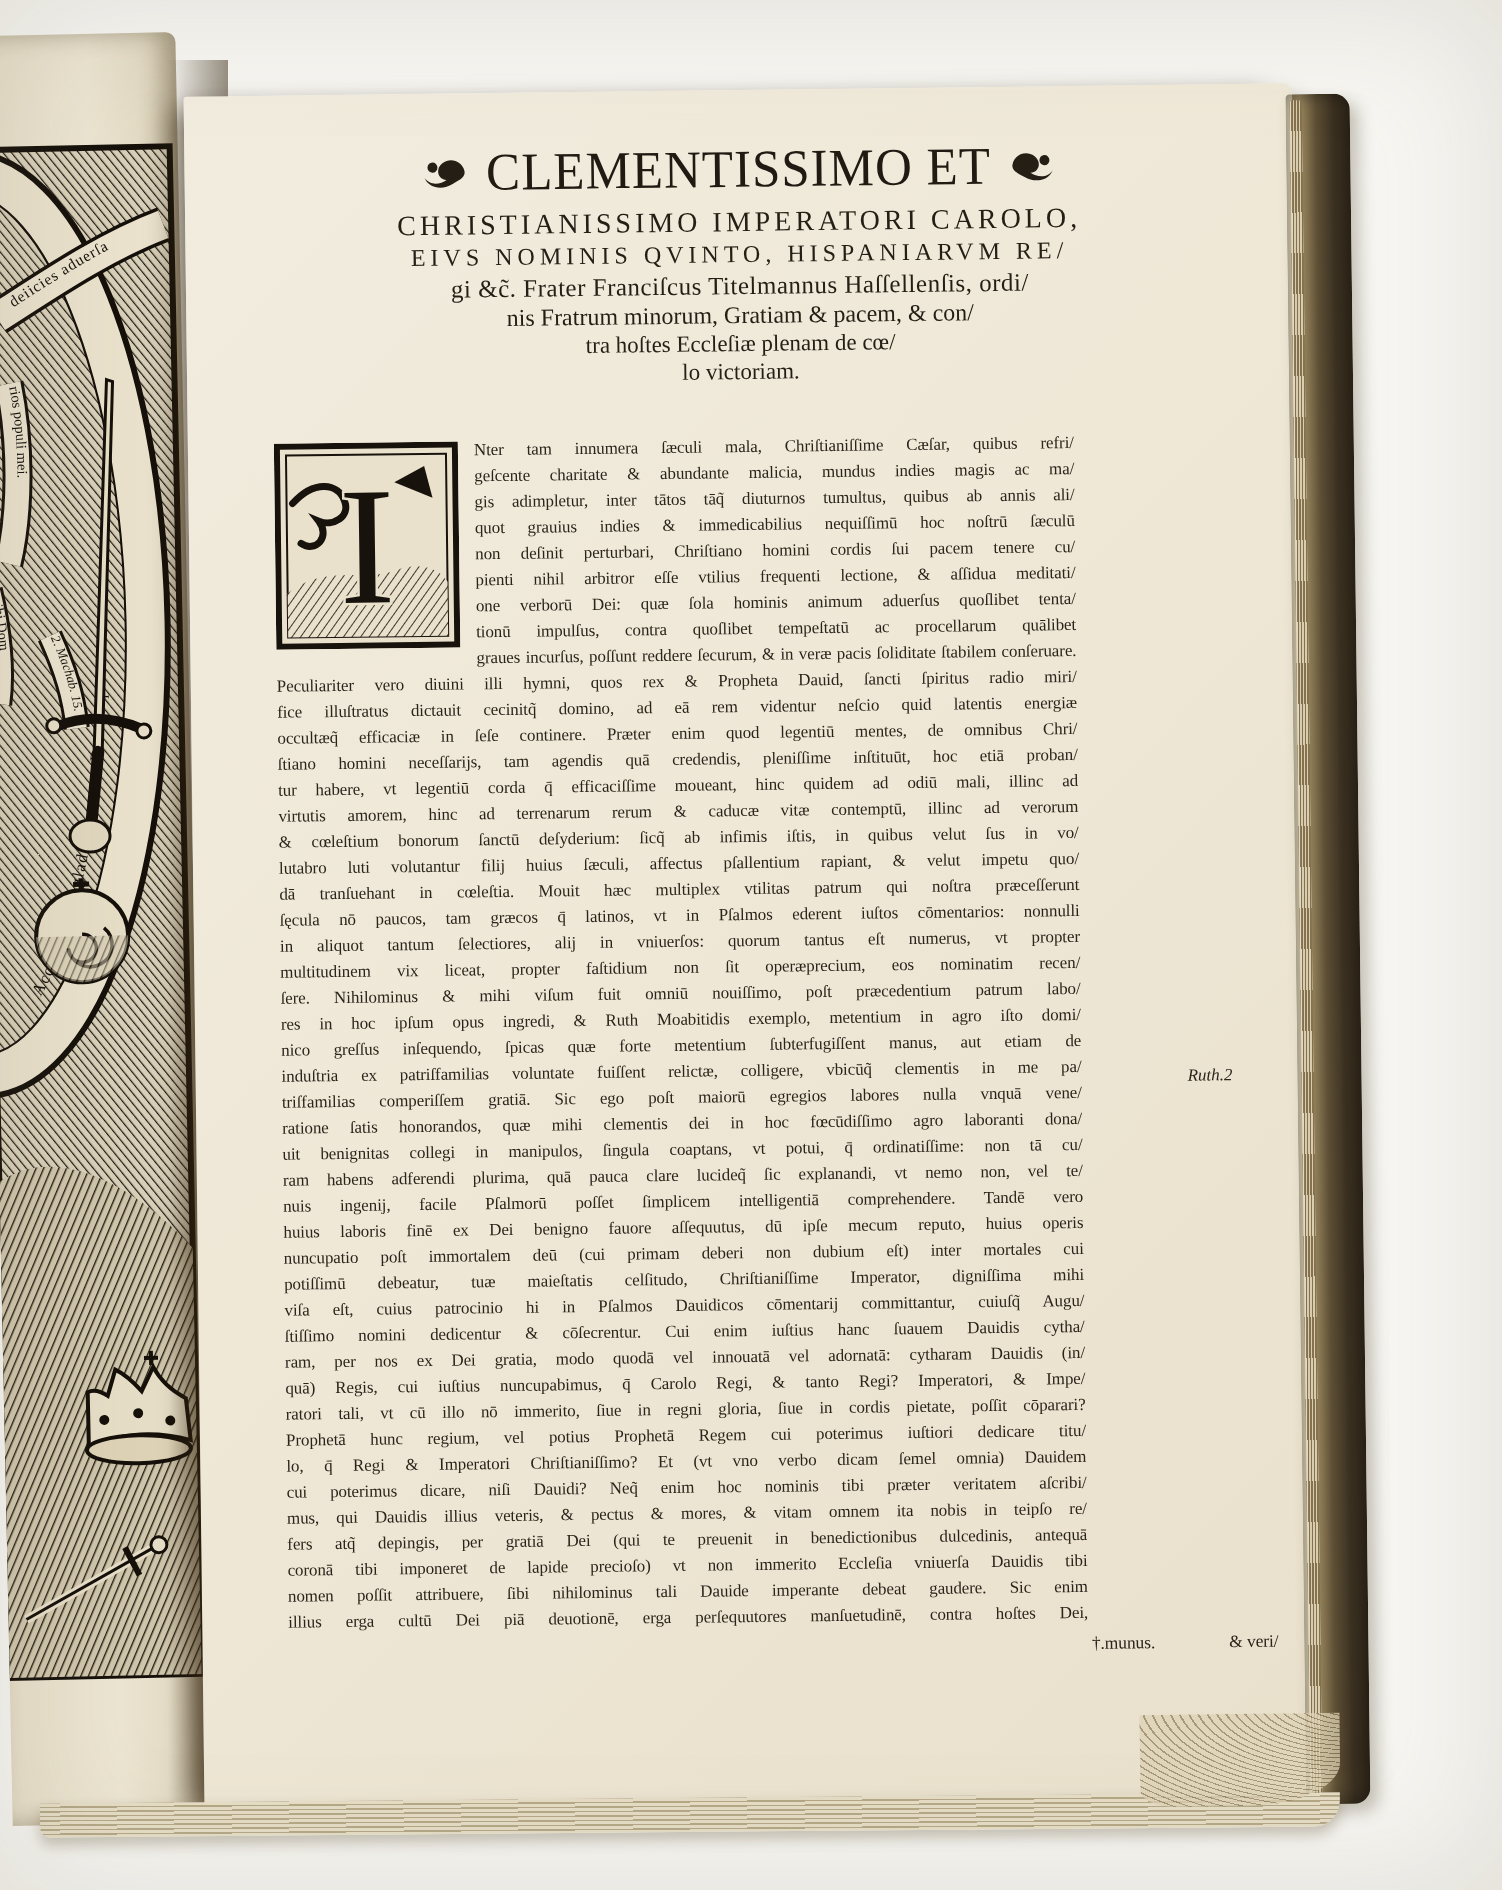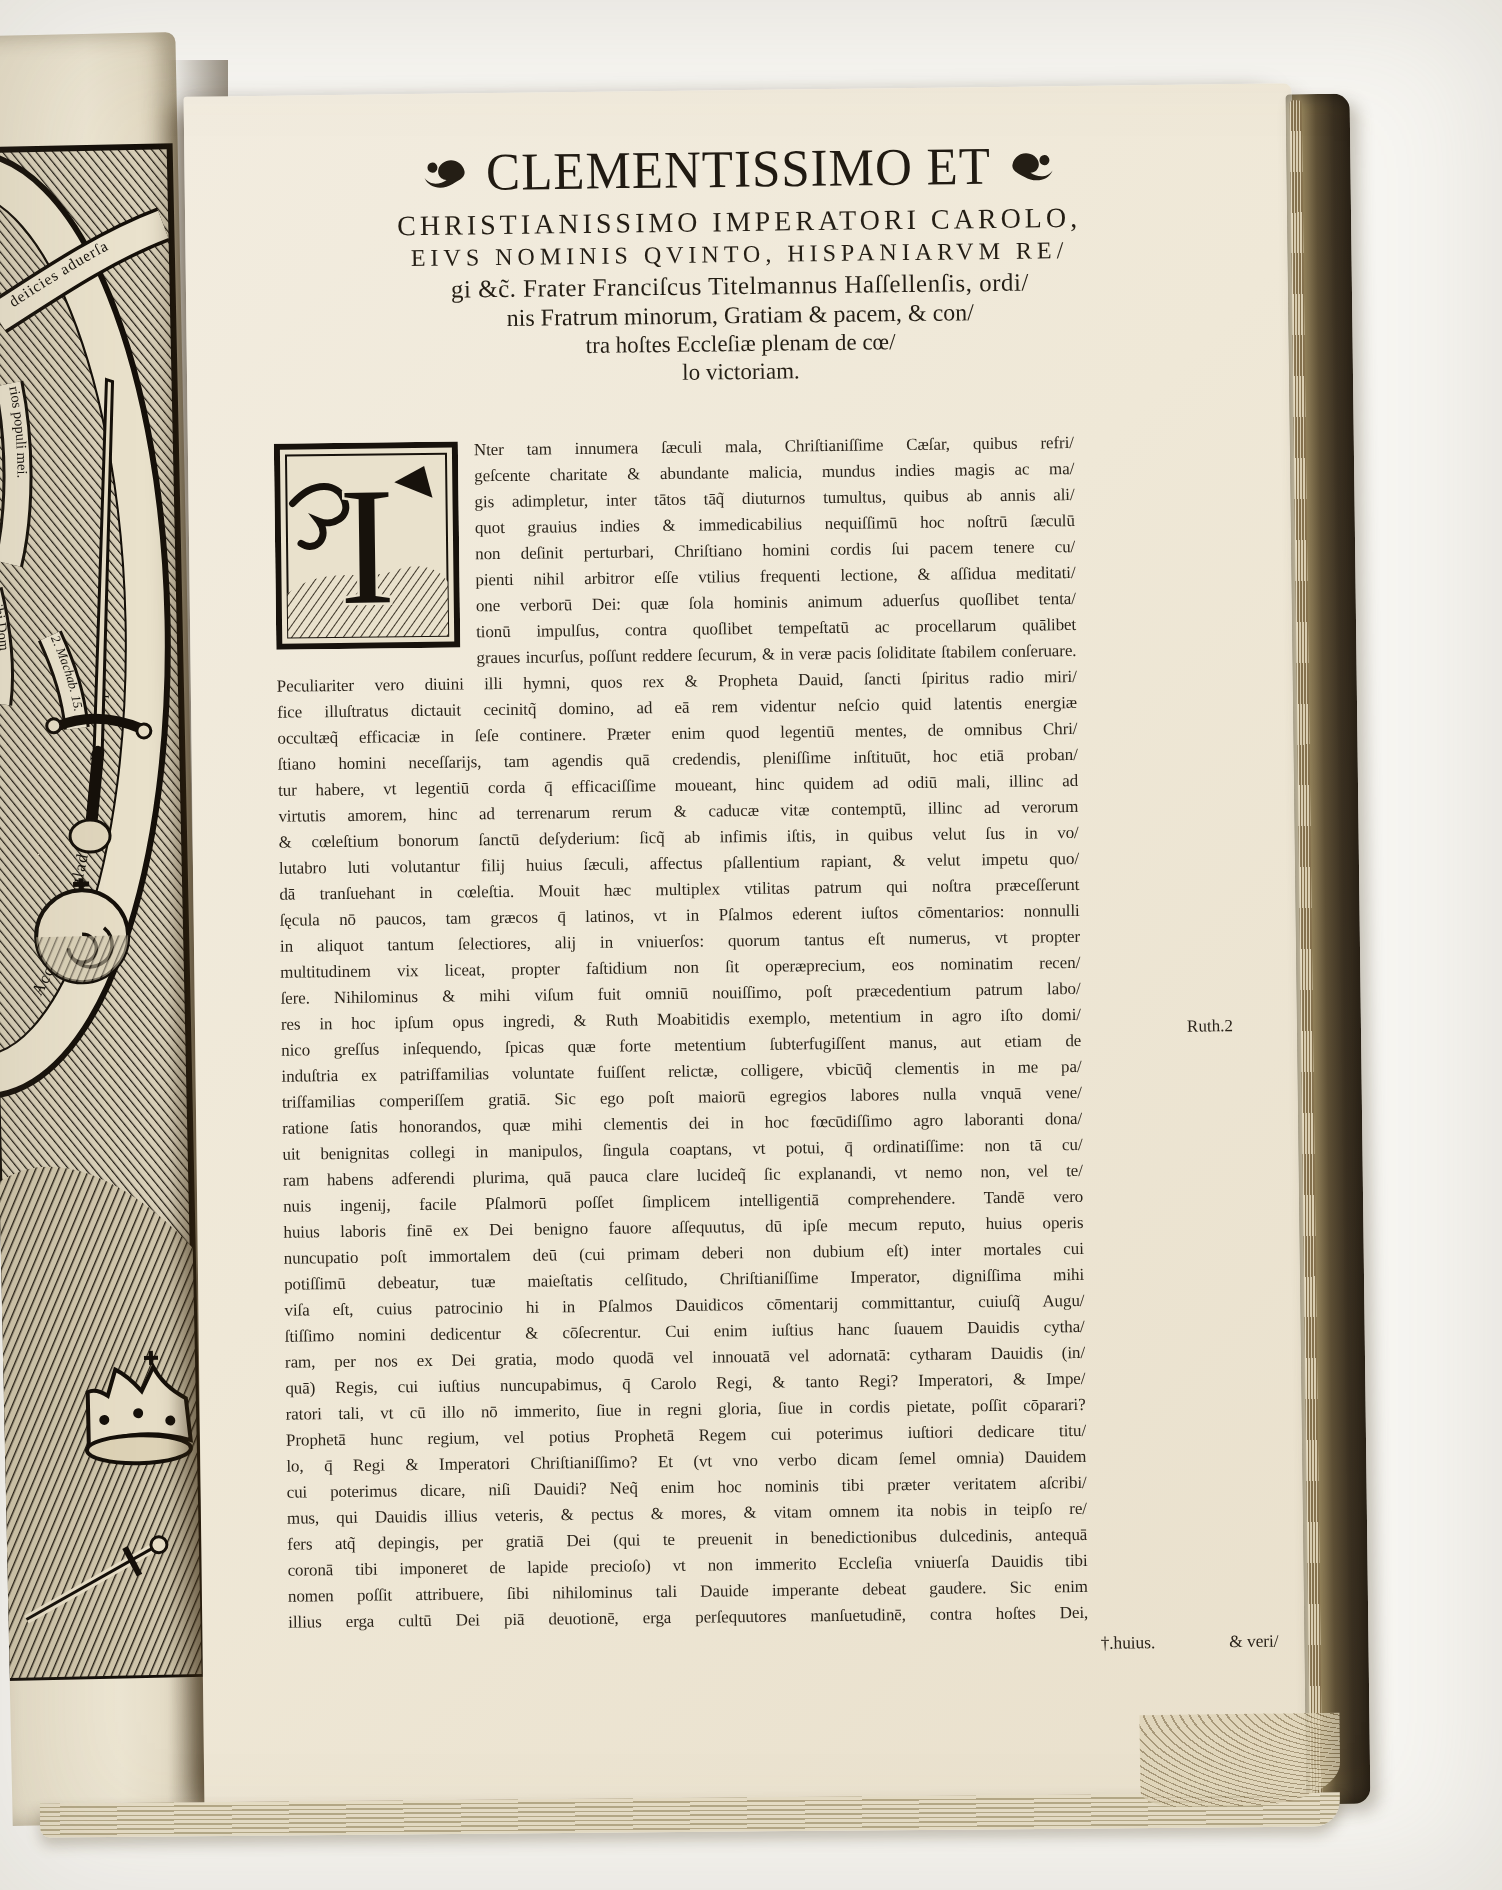--- a/index.html
+++ b/index.html
@@ -41,21 +41,21 @@
   .h6{margin-top:2px;font-size:23px;}
   .h7{margin-top:2px;font-size:23px;}
 
   .text-block{position:absolute;left:86px;top:344px;width:800px;
        font-size:17px;line-height:26px;letter-spacing:-0.1px;color:#2b241b;}
   .initial-float{float:left;width:184px;height:206px;margin:4px 16px 2px 0;}
   .line{height:26px;text-align:justify;text-align-last:justify;overflow:visible;}
 
   .footer-row{clear:both;width:990px;padding-top:4px;display:flex;justify-content:flex-end;gap:74px;
        font-size:17.5px;}
-  .margin-note{position:absolute;left:992px;top:932px;font-size:17px;color:#2b241b;}
+  .margin-note{position:absolute;left:992px;top:981px;font-style:italic;font-size:17px;color:#2b241b;}
 
   
   .cover-edge{position:absolute;left:1296px;top:94px;width:64px;height:1710px;
        transform:rotate(-0.7deg);
        background:linear-gradient(90deg,#d8cdb0 0 6px,#9b8960 6px 14px,#5d4f35 30px,#3a3021 48px,#27201507 100%),#33291b;
        border-radius:4px 16px 16px 6px;
        box-shadow:inset 0 0 18px rgba(0,0,0,.45), 8px 8px 16px rgba(80,65,40,.3);}
   .cover-edge::before{content:"";position:absolute;left:4px;top:6px;width:12px;height:1696px;
        background:repeating-linear-gradient(90deg,rgba(240,230,205,.75) 0 1.5px,rgba(130,110,75,.85) 1.5px 3px);
        border-radius:4px;}
@@ -254,21 +254,21 @@
             <div class="line">lo, q̄ Regi &amp; Imperatori Chriſtianiſſimo? Et (vt vno verbo dicam ſemel omnia) Dauidem</div>
             <div class="line">cui poterimus dicare, niſi Dauidi? Neq̃ enim hoc nominis tibi præter veritatem aſcribi/</div>
             <div class="line">mus, qui Dauidis illius veteris, &amp; pectus &amp; mores, &amp; vitam omnem ita nobis in teipſo re/</div>
             <div class="line">fers atq̃ depingis, per gratiā Dei (qui te preuenit in benedictionibus dulcedinis, antequā</div>
             <div class="line">coronā tibi imponeret de lapide precioſo) vt non immerito Eccleſia vniuerſa Dauidis tibi</div>
             <div class="line">nomen poſſit attribuere, ſibi nihilominus tali Dauide imperante debeat gaudere. Sic enim</div>
             <div class="line">illius erga cultū Dei piā deuotionē, erga perſequutores manſuetudinē, contra hoſtes Dei,</div>
           </div>
 
         <div class="footer-row">
-          <span>†.huius.</span>
+          <span>†.munus.</span>
           <span>&amp; veri/</span>
         </div>
       </div>
 
       <div class="margin-note">Ruth.2</div>
     </div>
   </div>
 
   <div class="cover-edge"></div>
   <div class="page-stack-bottom"></div>

